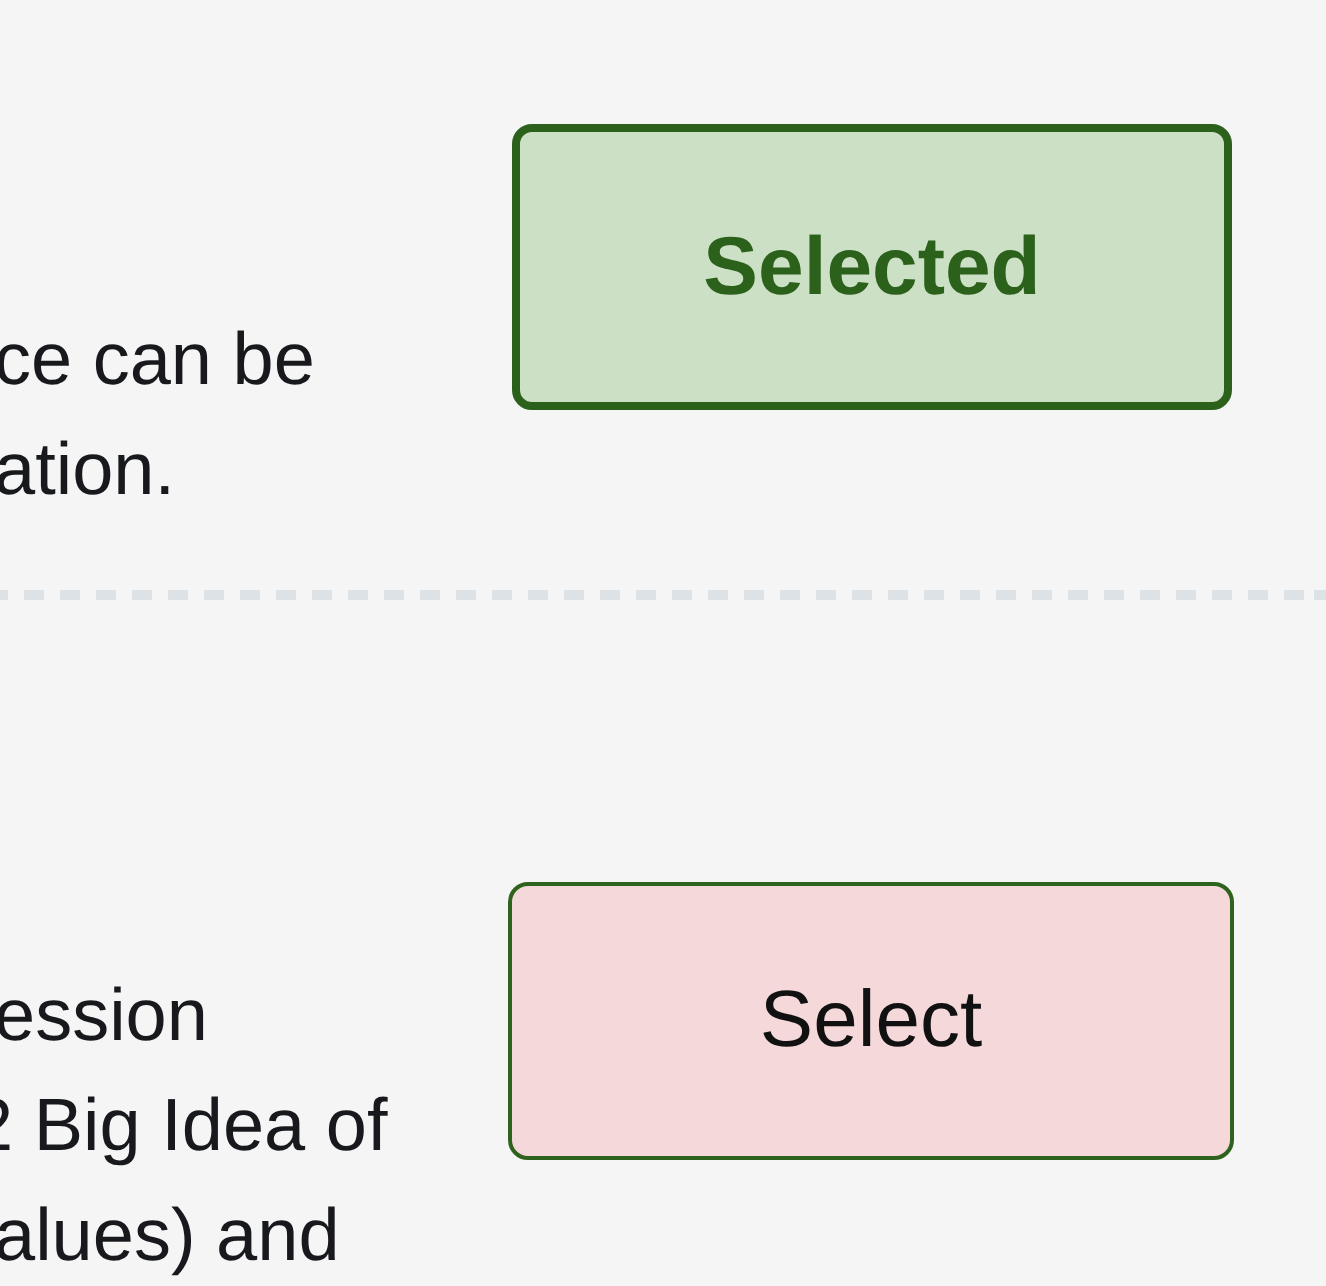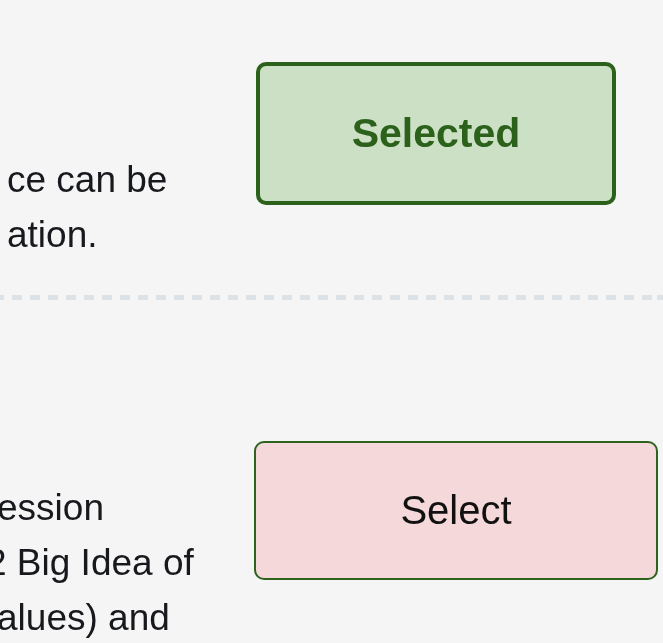--- a/index.html
+++ b/index.html
@@ -21,21 +21,21 @@
   }
   
   .desc {
     position: absolute;
     left: 0;
     color: #17191d;
     font-size: 37px;
     line-height: 55px;
     white-space: nowrap;
   }
-  .desc-top { top: 152px; margin-left: 10px; }
+  .desc-top { top: 152px; }
   .desc-bottom { top: 480px; }
   .desc .line { margin-left: -3px; }
   .desc .line.clip-more { margin-left: -14px; }
 
   
   .btn {
     position: absolute;
     box-sizing: border-box;
     display: flex;
     align-items: center;
@@ -52,21 +52,21 @@
     height: 143px;
     background: #cce0c6;
     border: 4px solid #2c611c;
     color: #2c611c;
     font-size: 41px;
     font-weight: 700;
   }
   .btn-unselected {
     left: 254px;
     top: 441px;
-    width: 404px;
+    width: 363px;
     height: 139px;
     background: #f5d8da;
     border: 2px solid #2e631d;
     color: #111111;
     font-size: 40px;
     font-weight: 400;
   }
 
   
   .divider {

